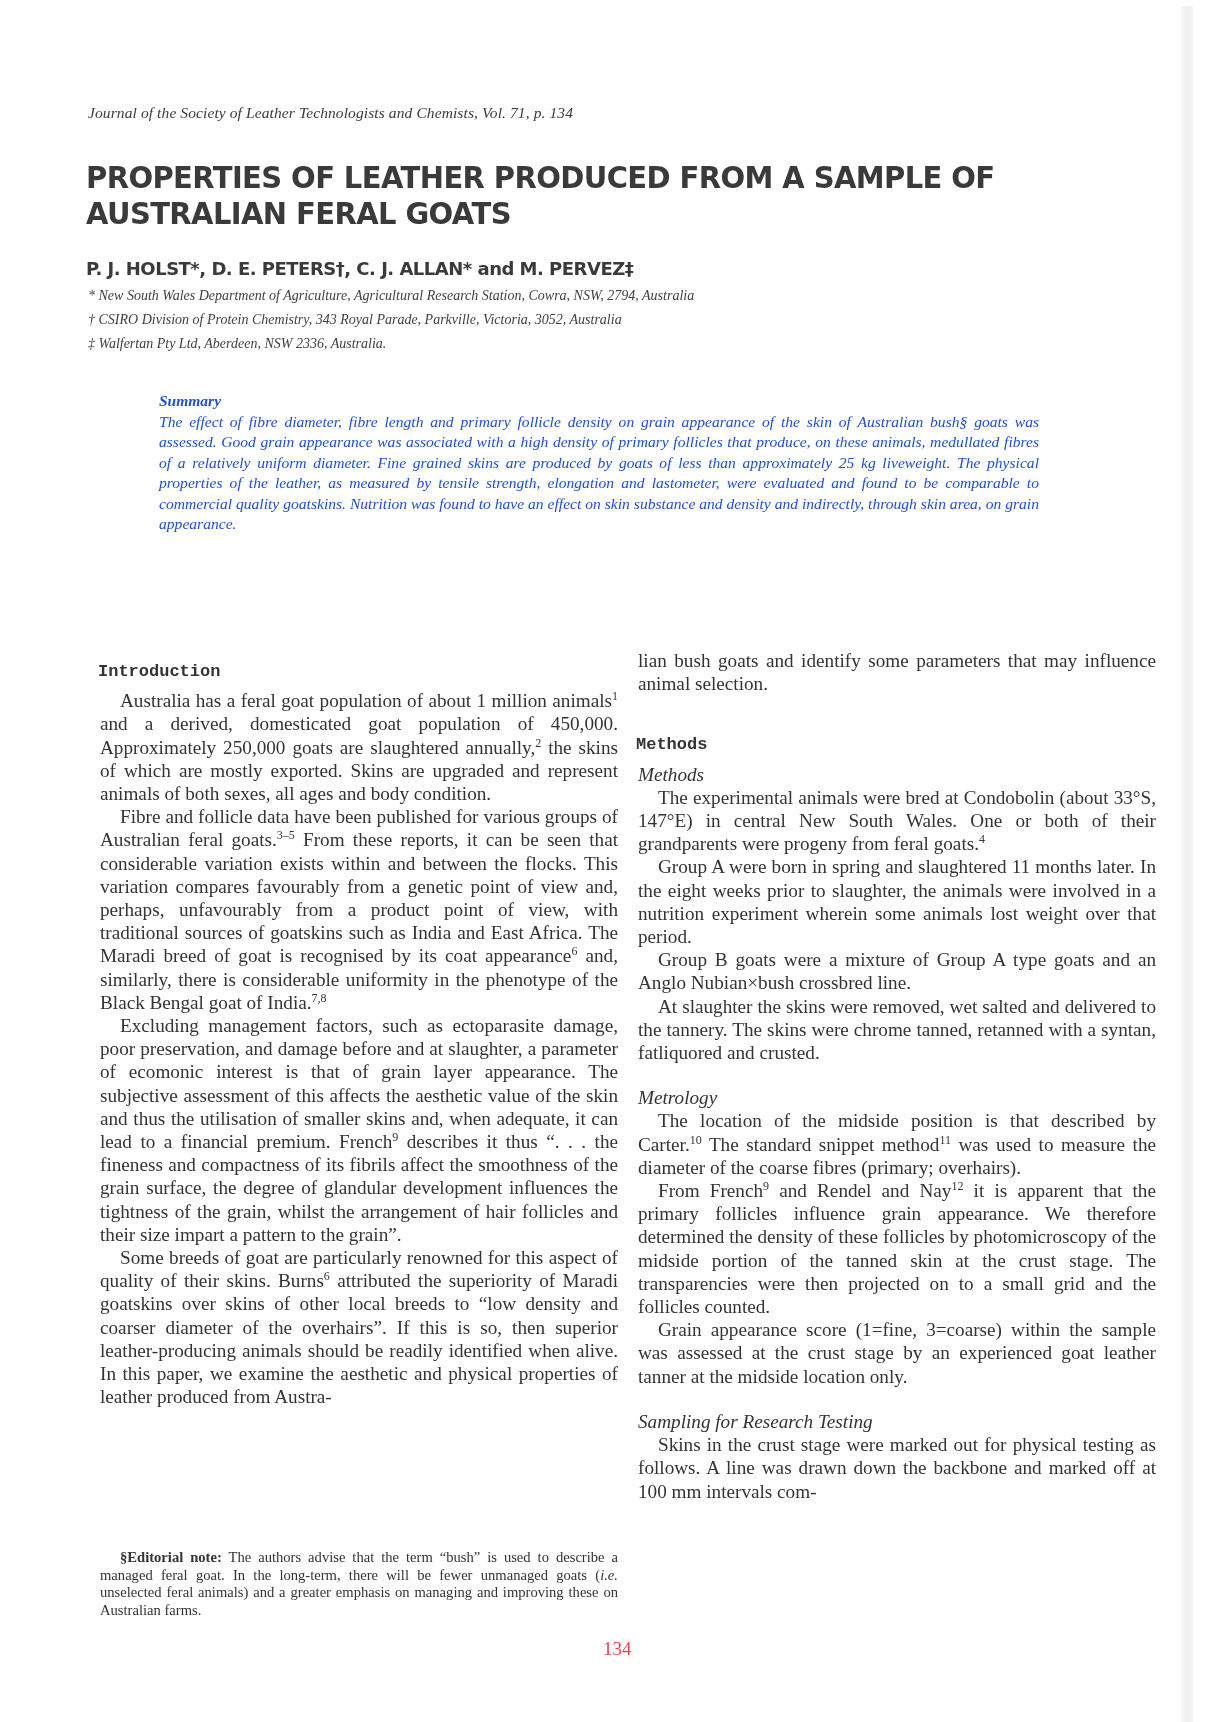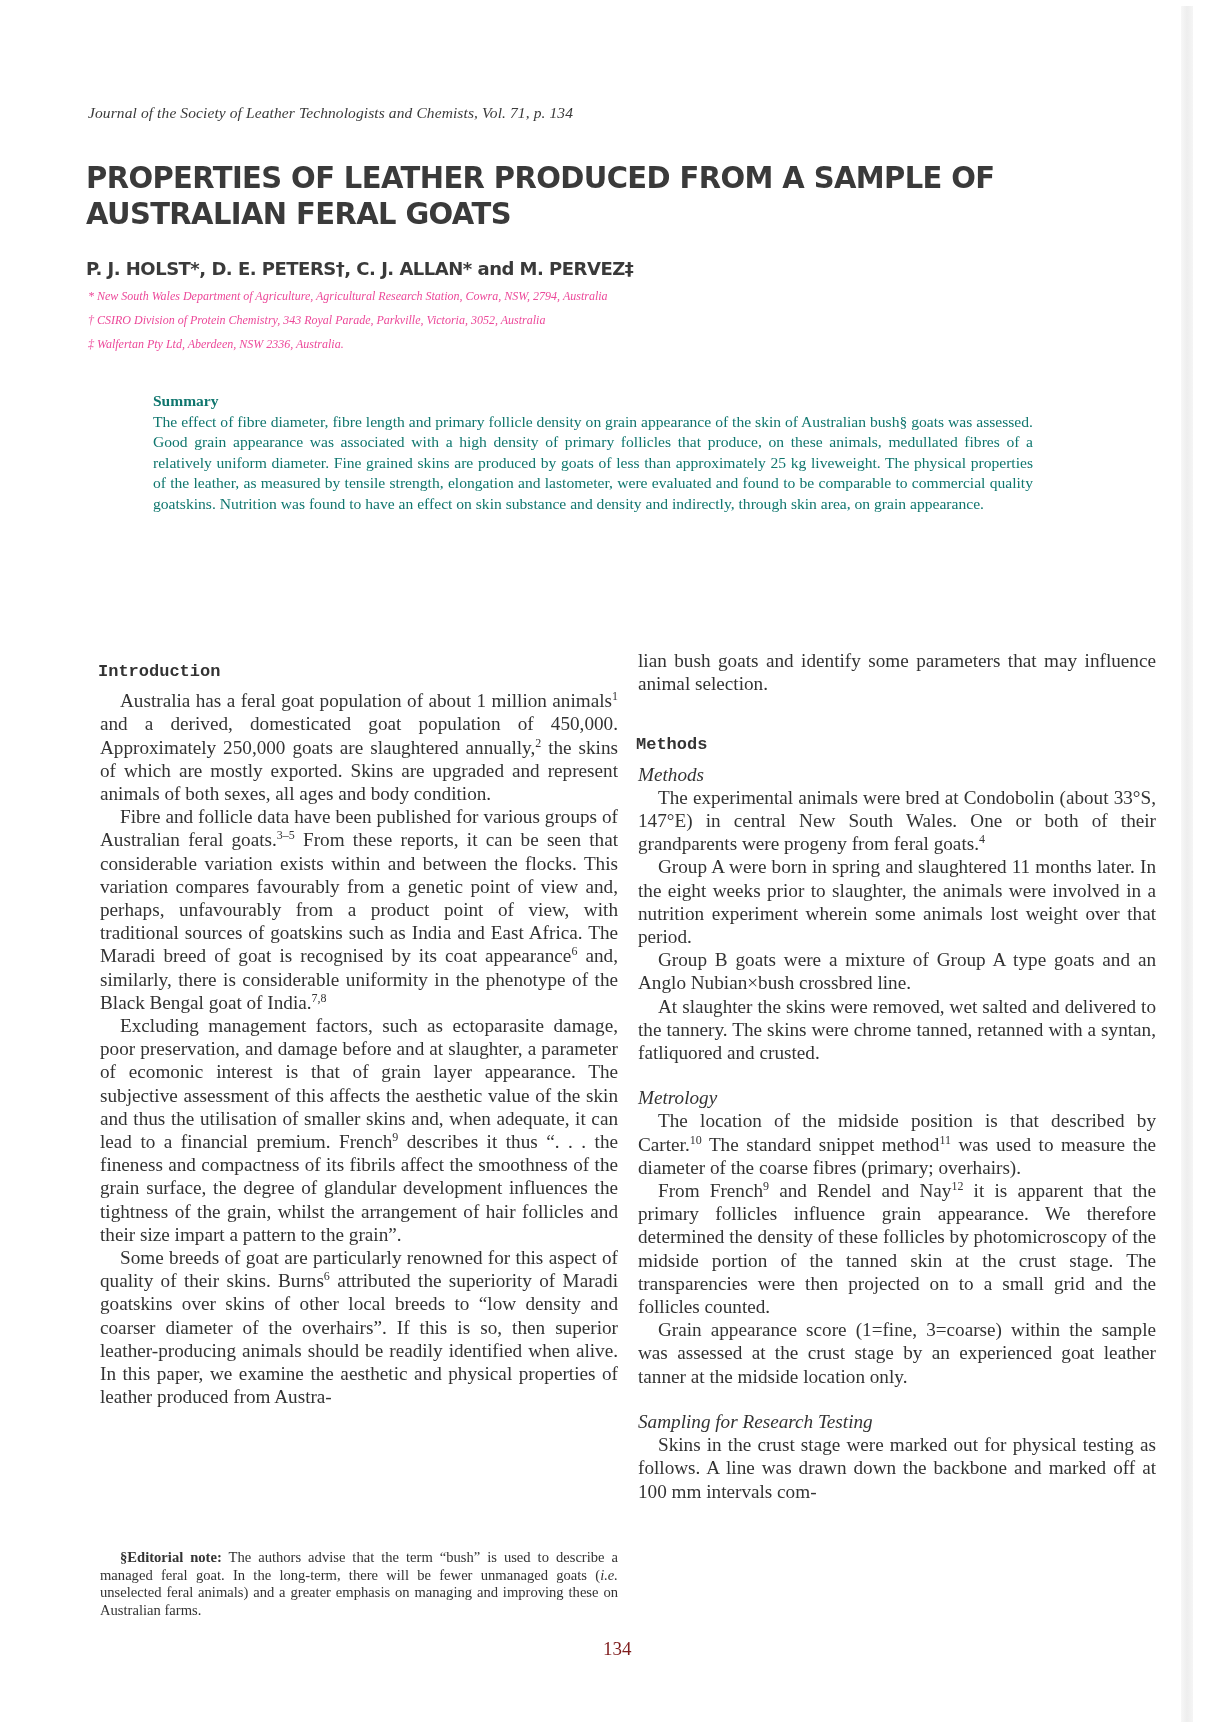--- a/index.html
+++ b/index.html
@@ -22,25 +22,25 @@
     font-size: 29px; line-height: 34px; color: #3a3a3a; letter-spacing: -0.6px;
     transform: scaleY(1.05); transform-origin: top left;
   }
   .authors {
     position: absolute; left: 86px; top: 258px;
     font-family: "DejaVu Sans", "Liberation Sans", sans-serif; font-weight: bold;
     font-size: 18px; color: #3a3a3a; letter-spacing: -0.5px;
   }
   .affiliations {
     position: absolute; left: 88px; top: 284px; width: 1000px;
-    font-style: italic; font-size: 12px; line-height: 24px; color: #ec4899;
+    font-style: italic; font-size: 14px; line-height: 24px; color: #404040;
   }
   .summary {
-    position: absolute; left: 153px; top: 391px; width: 880px;
-    font-size: 15.6px; line-height: 20.5px; color: #0f766e; text-align: justify;
+    position: absolute; left: 159px; top: 391px; width: 880px;
+    font-size: 15.6px; line-height: 20.5px; color: #1d4ed8; text-align: justify; font-style: italic;
   }
   .summary-heading { font-weight: bold; font-size: 15.5px; }
   .col {
     position: absolute; width: 518px; font-size: 19.2px; line-height: 23.2px;
     color: #333; text-align: justify;
   }
   .col-left { left: 100px; top: 660px; }
   .col-right { left: 638px; top: 649px; }
   .sec-head {
     font-family: Liberation Mono, monospace; font-weight: bold;
@@ -50,21 +50,21 @@
   .para { text-indent: 20px; margin: 0; }
   .para.noindent { text-indent: 0; }
   sup { font-size: 12px; line-height: 0; vertical-align: 7px; }
   .footnote {
     position: absolute; left: 100px; top: 1549px; width: 518px;
     font-size: 14.6px; line-height: 17.6px; color: #333; text-align: justify;
     text-indent: 20px;
   }
   .footnote b { font-weight: bold; }
   .page-number {
-    position: absolute; left: 603px; top: 1638px; font-size: 19px; color: #7f1d1d;
+    position: absolute; left: 603px; top: 1638px; font-size: 19px; color: #ef4444;
   }
   .gap-m { height: 38px; }
   .gap-l { height: 22px; }
 </style>
 </head>
 <body>
 
 <div class="scan-edge"></div>
 
 <div class="journal-line">Journal of the Society of Leather Technologists and Chemists, Vol. 71, p. 134</div>

